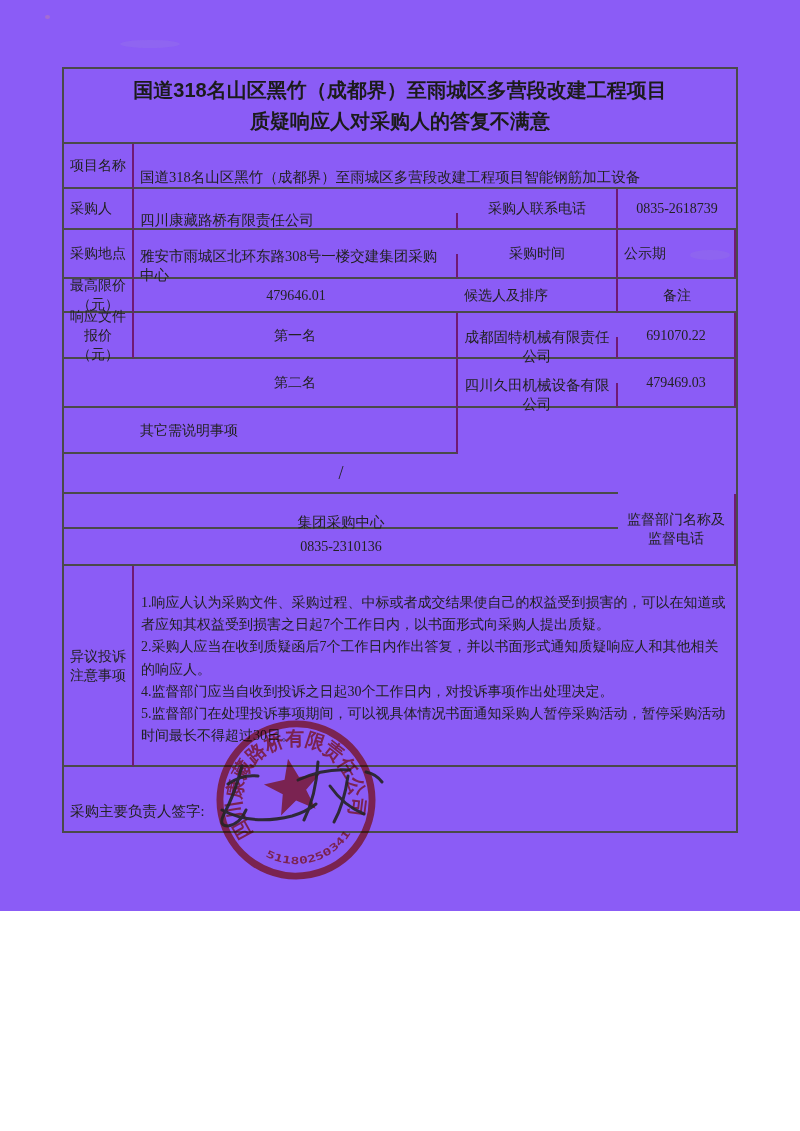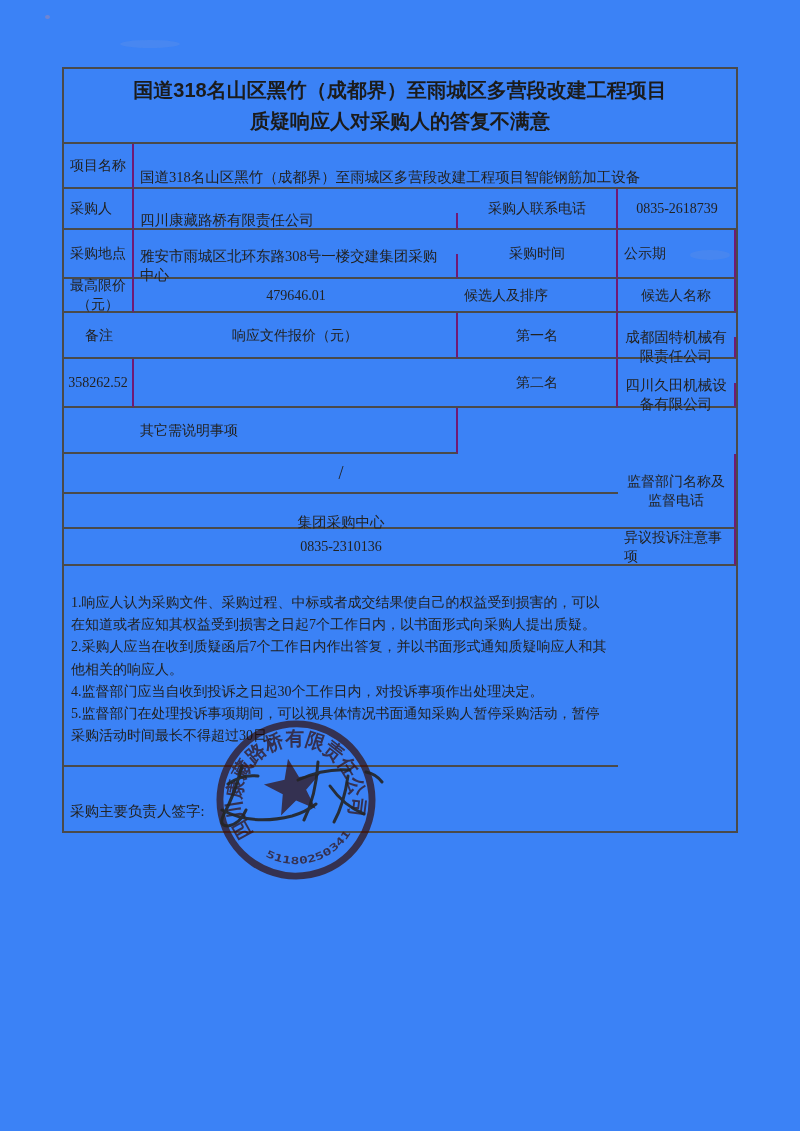--- a/index.html
+++ b/index.html
@@ -1,16 +1,16 @@
 <!DOCTYPE html>
 <html><head>
 <meta charset="utf-8">
 <style>
   html,body{margin:0;padding:0;}
-  .page{position:relative;width:800px;height:1131px;background:#3b82f6;
+  .page{position:relative;width:800px;height:911px;background:#8b5cf6;
         font-family:"Liberation Serif",serif;color:#222;overflow:hidden;}
   .noise1{position:absolute;left:45px;top:15px;width:5px;height:4px;border-radius:50%;
           background:rgba(214,140,140,0.35);}
   .noise2{position:absolute;left:120px;top:40px;width:60px;height:8px;border-radius:50%;
           background:rgba(190,190,200,0.10);}
   .noise3{position:absolute;left:690px;top:250px;width:40px;height:10px;border-radius:50%;
           background:rgba(180,180,190,0.10);}
   .tbl{position:absolute;left:62px;top:67px;width:676px;height:766px;box-sizing:border-box;
        border:2px solid #4a4a4a;display:grid;
        grid-template-columns:70px 324px 160px 118px;
@@ -59,38 +59,38 @@
 
     <div class="c">采购地点</div>
     <div class="c val15">雅安市雨城区北环东路308号一楼交建集团采购中心</div>
     <div class="c ctr">采购时间</div>
 
     <div class="c">公示期</div>
     <div class="c ctr">最高限价（元）</div>
     <div class="c ctr nr">479646.01</div>
 
     <div class="c">候选人及排序</div>
-    <div class="c ctr">候选人名称</div>
     <div class="c ctr nr">备注</div>
     <div class="c ctr">响应文件报价（元）</div>
 
     <div class="c ctr">第一名</div>
     <div class="c ctr val15">成都固特机械有限责任公司</div>
-    <div class="c ctr">358262.52</div>
+    <div class="c ctr">691070.22</div>
     <div class="c ctr nr"></div>
 
     <div class="c ctr">第二名</div>
     <div class="c ctr val15">四川久田机械设备有限公司</div>
+    <div class="c ctr">479469.03</div>
     <div class="c ctr nr"></div>
 
     <div class="c">其它需说明事项</div>
     <div class="c sp3 nr ctr slash">/</div>
 
+    <div class="c sp3 nr ctr val15">集团采购中心</div>
     <div class="c rs2 ctr">监督部门名称及监督电话</div>
-    <div class="c sp3 nr ctr val15">集团采购中心</div>
     <div class="c sp3 nr ctr">0835-2310136</div>
 
     <div class="c">异议投诉注意事项</div>
     <div class="c sp3 nr notice">
       <div>1.响应人认为采购文件、采购过程、中标或者成交结果使自己的权益受到损害的，可以在知道或者应知其权益受到损害之日起7个工作日内，以书面形式向采购人提出质疑。</div>
       <div>2.采购人应当在收到质疑函后7个工作日内作出答复，并以书面形式通知质疑响应人和其他相关的响应人。</div>
       <div>4.监督部门应当自收到投诉之日起30个工作日内，对投诉事项作出处理决定。</div>
       <div>5.监督部门在处理投诉事项期间，可以视具体情况书面通知采购人暂停采购活动，暂停采购活动时间最长不得超过30日。</div>
     </div>
 

